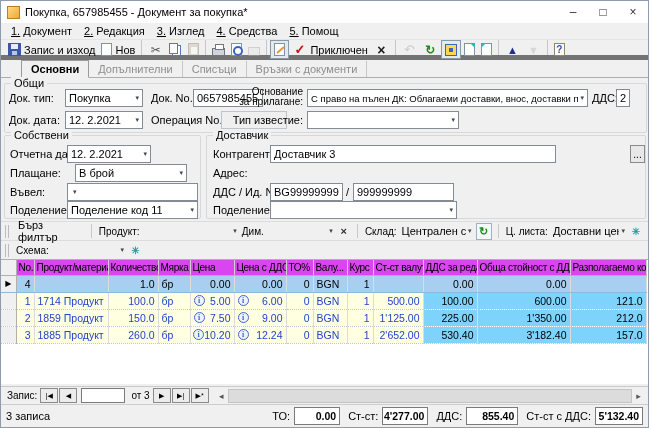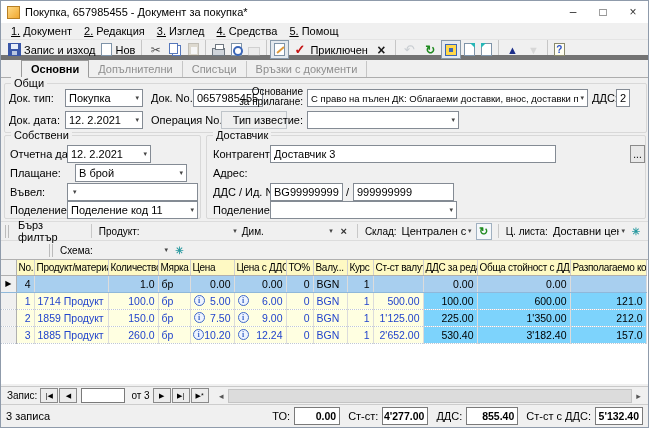--- a/index.html
+++ b/index.html
@@ -132,42 +132,42 @@
   [data-name="vat-id-separator"] { left:139px; top:47px; }
   [data-name="vat-id-input2"] { left:146px; top:47px; width:101px; }
   [data-name="supplier-division-label"] { left:6px; top:65px; }
   [data-name="supplier-division-combo"] { left:63px; top:65px; width:187px; }
 
   
   .filterbar { position:absolute; top:143px; left:0; right:0; height:20px; display:flex;
                align-items:center; padding:0 3px; border-top:1px solid #dcdcdc;
                border-bottom:1px solid #dcdcdc; }
   .schemarow { position:absolute; top:163px; left:0; right:0; height:18px; display:flex;
-               align-items:center; padding:0 3px;margin-left:44px; }
+               align-items:center; padding:0 3px; }
   .grip { width:4px; height:13px; border-left:1px solid #bbb; border-right:1px solid #bbb;
           margin:0 4px 0 1px; flex:none; }
   .flatbtn { padding:1px 5px; font-size:11px; }
   .vsep { width:1px; height:14px; background:#c8c8c8; margin:0 4px; flex:none; }
   .flabel { font-size:10px; white-space:nowrap; margin:0 3px; }
   .fcombo { display:flex; align-items:center; height:16px; padding:0 2px; font-size:11px; }
   .fcombo .fval { flex:1; overflow:hidden; white-space:nowrap; }
   .w-product { width:102px; } .w-dim { width:72px; } .w-wh { width:74px; }
   .w-pl { width:76px; } .w-schema { width:74px; }
   .miniic { width:15px; height:15px; display:flex; align-items:center; justify-content:center;
             font-size:11px; font-weight:bold; color:#333; margin:0 2px; }
   .miniic.teal { color:#2a9aa0; font-size:10px; }
   .minibtn { width:17px; height:17px; border:1px solid #a0b0c0; background:#f5f8fb;
              display:flex; align-items:center; justify-content:center; margin:0 2px; }
   .greenic { color:#1f8a1f; font-weight:bold; font-size:11px; }
 
   
   .gridwrap { position:absolute; top:181px; left:0; right:0; bottom:43px; background:#fff;
               border-top:1px solid #b0b0b0; overflow:hidden; }
   table { table-layout:fixed; width:645px; border-collapse:collapse; }
-  th { background:#fef9c3; border-right:1px solid #d0d0d0; border-bottom:1px solid #b0b0b0;
+  th { background:#d946ef; border-right:1px solid #d0d0d0; border-bottom:1px solid #b0b0b0;
        font-weight:normal; text-align:left; padding:0 2px; height:15px; font-size:10px;
        letter-spacing:-0.3px; white-space:nowrap; overflow:hidden; }
   td { border-right:1px solid #dcdcdc; border-bottom:1px dotted #c0c8d4; padding:0;
        height:16px; font-size:10.5px; white-space:nowrap; overflow:hidden;
        background:#ffffe1; color:#2244cc; }
   td.wcol { background:#7dd3fc; color:#000; }
   td.selcol, th.selcol { background:#f0f0f0; color:#000; text-align:center; font-size:8px;
        border-right:1px solid #b0b0b0; }
   tr.selrow td { background:#a8cfef; color:#000; border-bottom:1px solid #8fb8da; }
   tr.selrow td.selcol { background:#f0f0f0; }

